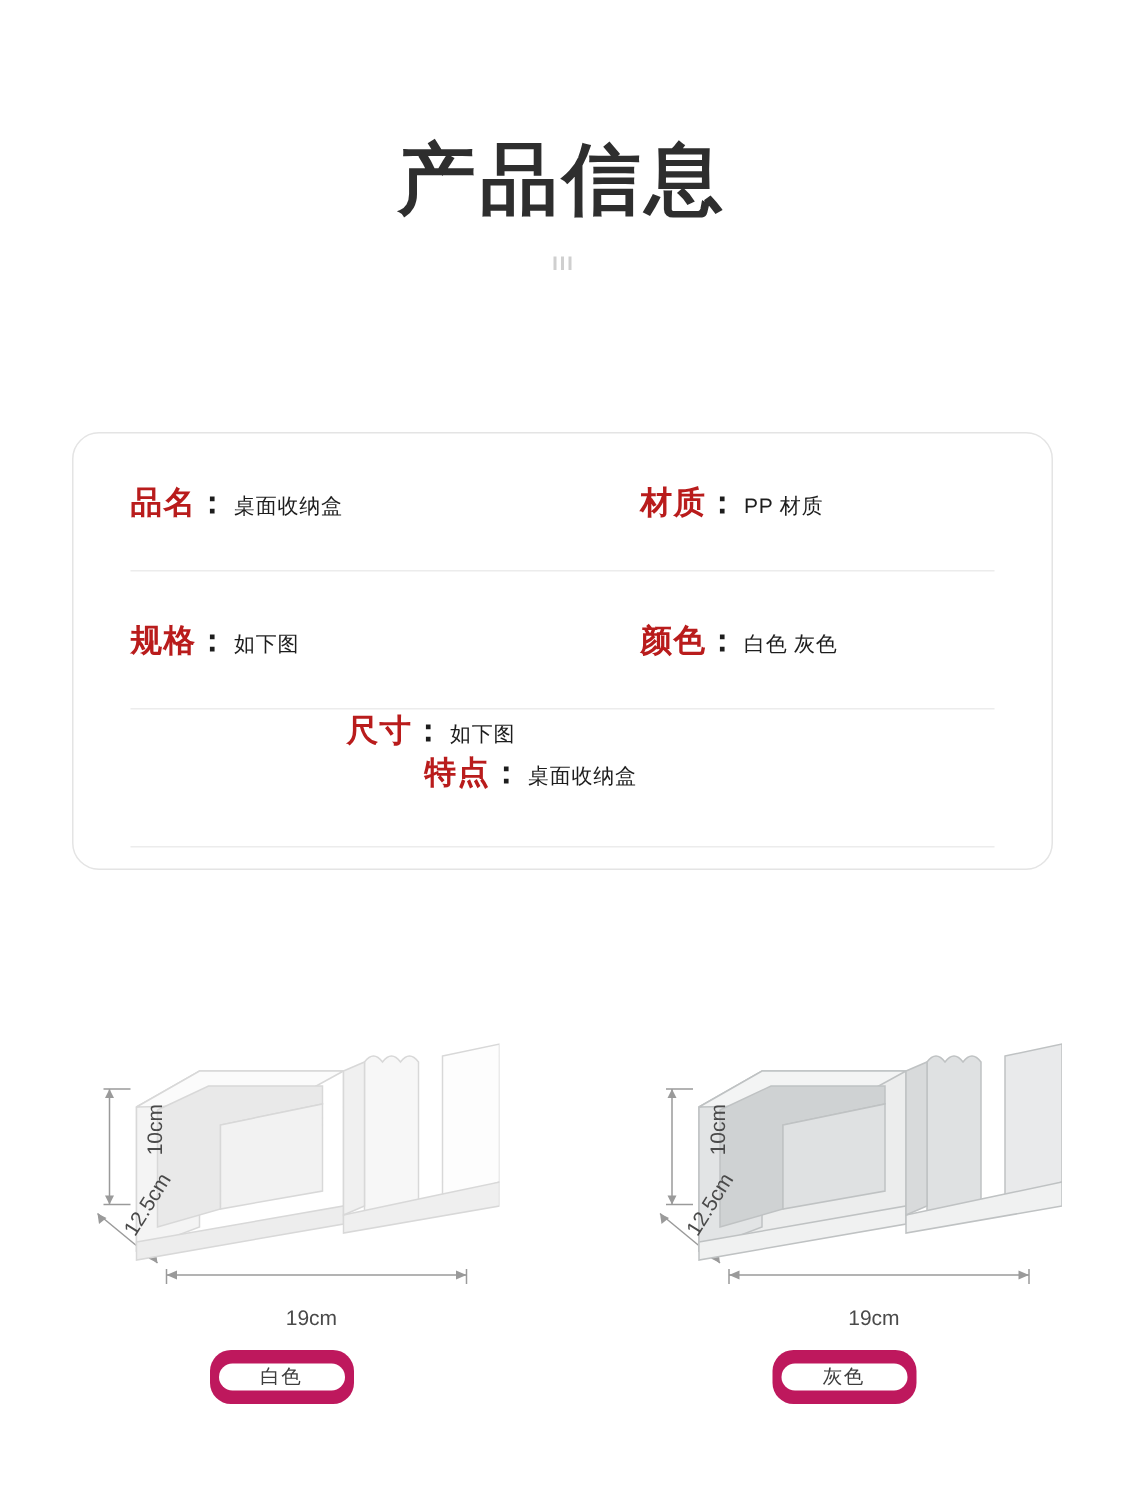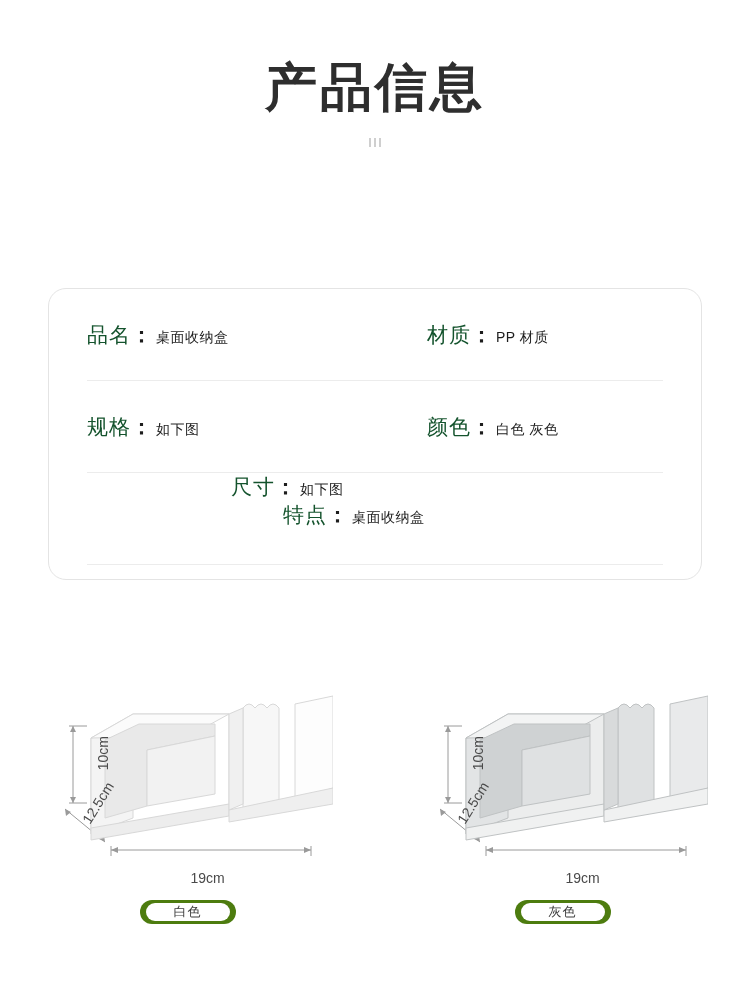--- a/index.html
+++ b/index.html
@@ -18,21 +18,21 @@
 
   .page {
     width: 750px;
     height: 999px;
     position: relative;
     background: #ffffff;
   }
 
   
   .header {
-    padding-top: 59px;
+    padding-top: 92px;
     text-align: center;
   }
   .header-title {
     font-size: 52px;
     font-weight: bold;
     color: #2e2e2e;
     letter-spacing: 3px;
     line-height: 1.1;
     margin: 0;
   }
@@ -84,22 +84,22 @@
     display: flex;
     align-items: baseline;
     width: 50%;
     box-sizing: border-box;
   }
   .info-cell.right {
     padding-left: 52px;
   }
   .info-label {
     font-size: 21px;
-    font-weight: normal;
-    color: #14532d;
+    font-weight: bold;
+    color: #b91c1c;
     letter-spacing: 1px;
     white-space: nowrap;
   }
   .info-colon {
     font-size: 21px;
     font-weight: bold;
     color: #1d1d1d;
     margin-right: 4px;
   }
   .info-value {
@@ -162,23 +162,23 @@
     font-size: 14px;
   }
 
   
   .tag {
     position: absolute;
     left: 50%;
     transform: translateX(-50%);
     top: 240px;
     width: 96px;
-    height: 24px;
+    height: 36px;
     border-radius: 14px;
-    background: #4d7c0f;
+    background: #be185d;
     display: flex;
     align-items: center;
     justify-content: center;
   }
   .tag-inner {
     width: 84px;
     height: 18px;
     border-radius: 10px;
     background: #ffffff;
     display: flex;

